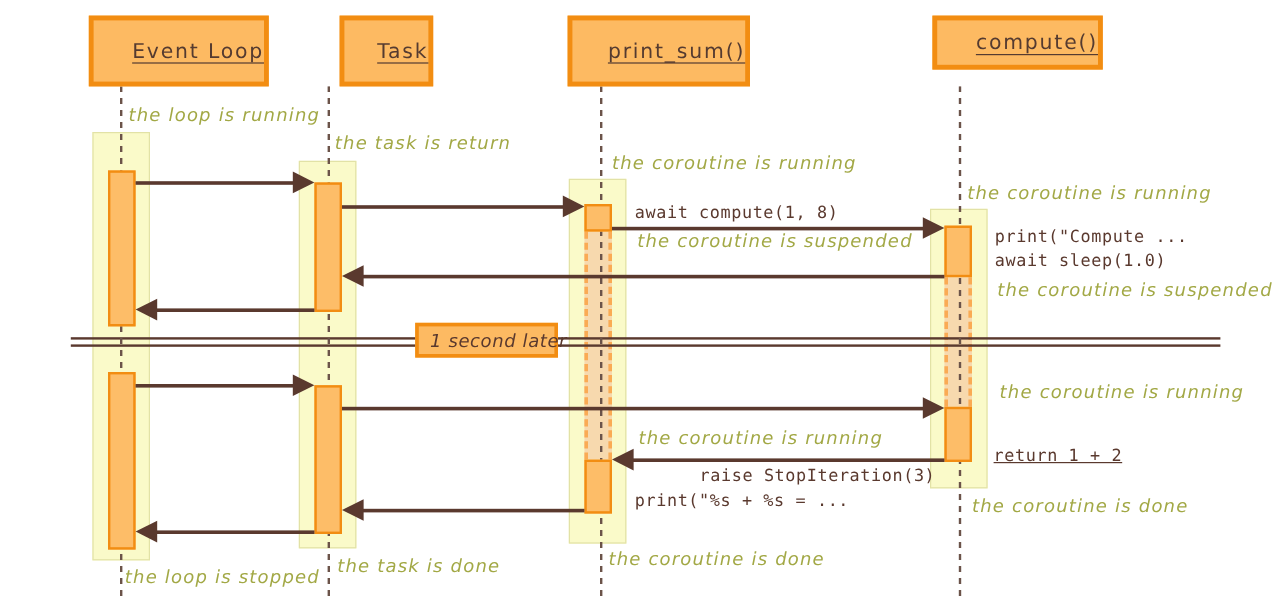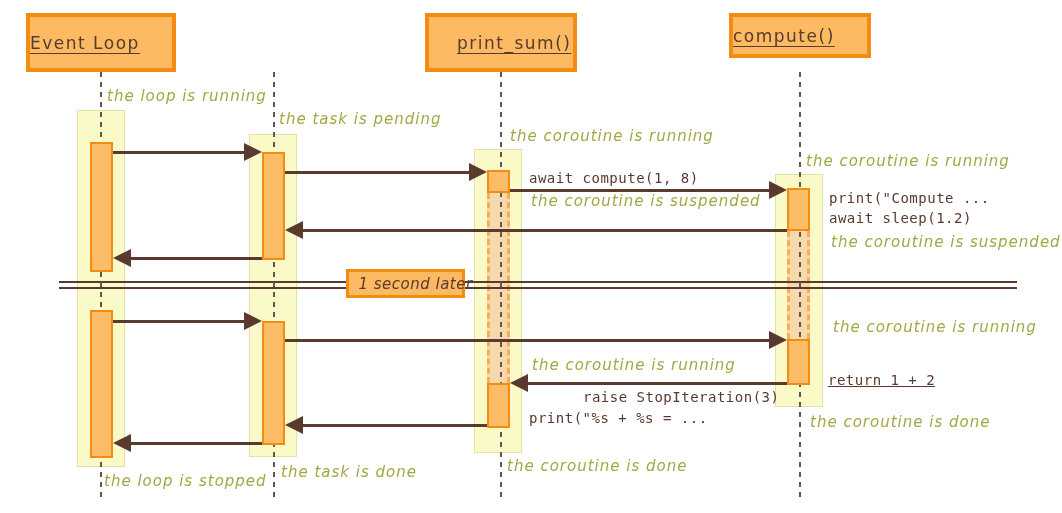--- a/index.html
+++ b/index.html
@@ -1,19 +1,19 @@
 <!DOCTYPE html>
 <html><head>
 <meta charset="utf-8">
 <style>
   html,body{margin:0;padding:0;background:#fff;}
   #stage{position:relative;width:1062px;height:513px;background:var(--background,#fff);overflow:hidden;
          font-family:"DejaVu Sans",sans-serif;}
   .header{position:absolute;background:var(--box-fill);border:4px solid var(--box-border);
-          box-sizing:border-box;display:flex;align-items:center;justify-content:flex-start;z-index:4;}
+          box-sizing:border-box;display:flex;align-items:center;justify-content:flex-end;z-index:4;margin-left:48px;}
   .header span{font-size:17px;letter-spacing:1.5px;color:var(--header-text);
           text-decoration:underline;text-underline-offset:4px;white-space:nowrap;}
   .lifeline{position:absolute;width:1.5px;z-index:3;
           background:repeating-linear-gradient(to bottom,var(--lifeline) 0 5px,transparent 5px 10px);}
   .activation{position:absolute;background:var(--activation-fill);border:1px solid var(--activation-border);
           box-sizing:border-box;z-index:1;}
   .suspended{position:absolute;background:var(--suspended-fill);border-left:3px dashed var(--suspended-dash);
           border-right:3px dashed var(--suspended-dash);box-sizing:border-box;z-index:2;}
   .bar{position:absolute;background:var(--bar-fill);border:2px solid var(--box-border);
           box-sizing:border-box;z-index:4;}
@@ -32,20 +32,23 @@
   .divider-box span{font-style:italic;font-size:15px;letter-spacing:0.5px;color:var(--code-text);white-space:nowrap;margin-left:20px;}
 </style>
 </head>
 <body>
 
 <div id="stage" style="--background: #FFFFFF; --box-fill: #FDBA62; --box-border: #F28D12; --bar-fill: #FDBD68; --activation-fill: #FAFAC9; --activation-border: #E2E2A6; --suspended-fill: #F7D9AE; --suspended-dash: #FAAB54; --arrow: #5A392E; --code-text: #5A392E; --state-text: #A2A845; --lifeline: #6B5349; --header-text: #553B30;">
     <div class="header" style="left: 26px; top: 13px; width: 150px; height: 59px;">
       <span>Event Loop</span>
     </div>
     <div class="lifeline" style="left: 100.25px; top: 72px; height: 426px;"></div>
+    <div class="header" style="left: 235px; top: 13px; width: 78px; height: 59px;">
+      <span>Task</span>
+    </div>
     <div class="lifeline" style="left: 273.25px; top: 72px; height: 426px;"></div>
     <div class="header" style="left: 425px; top: 13px; width: 152px; height: 59px; padding-left: 28px;">
       <span>print_sum()</span>
     </div>
     <div class="lifeline" style="left: 500.25px; top: 72px; height: 426px;"></div>
     <div class="header" style="left: 729px; top: 13px; width: 142px; height: 45px;">
       <span>compute()</span>
     </div>
     <div class="lifeline" style="left: 799.25px; top: 72px; height: 426px;"></div>
     <div class="activation" style="left: 77px; top: 110px; width: 48px; height: 357px;"></div>
@@ -81,30 +84,30 @@
     <div class="arrow-line" style="left: 300px; top: 423.5px; width: 187px;"></div>
     <div class="head-left" style="left: 285px; top: 416px;"></div>
     <div class="arrow-line" style="left: 128px; top: 441.5px; width: 134px;"></div>
     <div class="head-left" style="left: 113px; top: 434px;"></div>
     <div class="divider-line" style="left: 59px; top: 281px; width: 958px;"></div>
     <div class="divider-line" style="left: 59px; top: 287px; width: 958px;"></div>
     <div class="divider-box" style="left: 346px; top: 269px; width: 119px; height: 29px;">
       <span>1 second later</span>
     </div>
     <div class="state-label" style="left: 107px; top: 87px;">the loop is running</div>
-    <div class="state-label" style="left: 279px; top: 110px;">the task is pending</div>
+    <div class="state-label" style="left: 279px; top: 110px;">the task is return</div>
     <div class="state-label" style="left: 510px; top: 127px;">the coroutine is running</div>
     <div class="state-label" style="left: 531px; top: 192px;">the coroutine is suspended</div>
     <div class="state-label" style="left: 806px; top: 152px;">the coroutine is running</div>
     <div class="state-label" style="left: 831px; top: 233px;">the coroutine is suspended</div>
     <div class="state-label" style="left: 833px; top: 318px;">the coroutine is running</div>
     <div class="state-label" style="left: 532px; top: 356px;">the coroutine is running</div>
     <div class="state-label" style="left: 810px; top: 413px;">the coroutine is done</div>
     <div class="state-label" style="left: 507px; top: 457px;">the coroutine is done</div>
     <div class="state-label" style="left: 281px; top: 463px; font-style: italic;">the task is done</div>
     <div class="state-label" style="left: 104px; top: 472px;">the loop is stopped</div>
     <div class="code-label" style="left: 529px; top: 170px;">await compute(1, 8)</div>
     <div class="code-label" style="left: 829px; top: 190px;">print("Compute ...</div>
-    <div class="code-label" style="left: 829px; top: 210px;">await sleep(1.2)</div>
+    <div class="code-label" style="left: 829px; top: 210px;">await sleep(1.0)</div>
     <div class="code-label" style="left: 828px; top: 372px; text-decoration: underline;">return 1 + 2</div>
     <div class="code-label" style="left: 583px; top: 389px;">raise StopIteration(3)</div>
     <div class="code-label" style="left: 529px; top: 410px;">print("%s + %s = ...</div>
   </div>
 
 </body></html>

